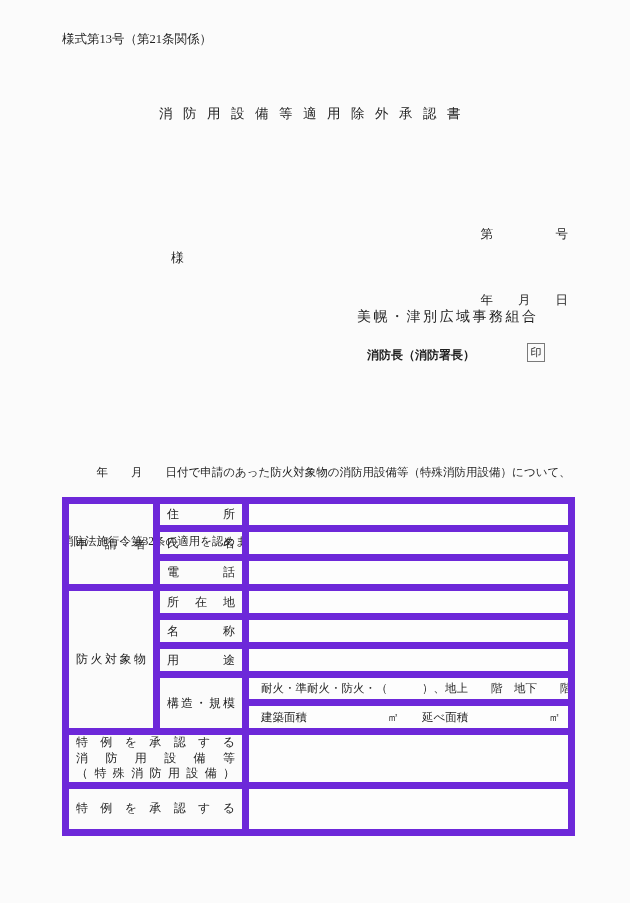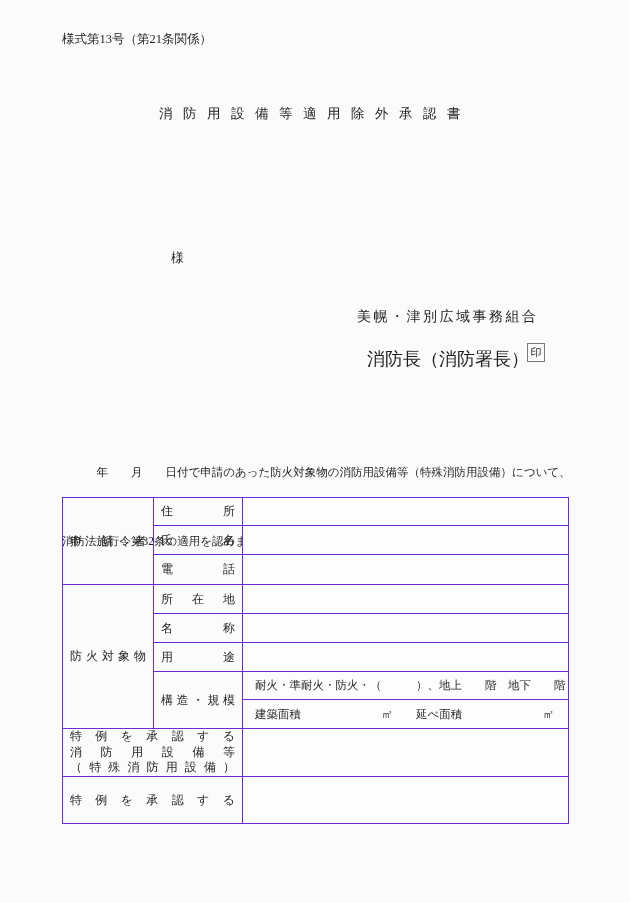--- a/index.html
+++ b/index.html
@@ -30,21 +30,21 @@
     right: 62px; top: 179px;
     text-align: right;
     font-size: 12.5px;
     line-height: 22px;
   }
 
   .addressee { left: 171px; top: 249px; font-size: 13px; }
 
   .org-name { left: 357px; top: 308px; font-size: 14px; letter-spacing: 2.5px; }
 
-  .signer { left: 367px; top: 347px; font-size: 18px; }
+  .signer { left: 367px; top: 347px; font-size: 12px; font-weight: bold; }
 
   .stamp-box {
     left: 527px; top: 343px;
     width: 18px; height: 19px;
     border: 1.5px solid #7a7a7a;
     display: flex; align-items: center; justify-content: center;
     font-size: 11px;
     color: #2a2a2a;
   }
 
@@ -53,21 +53,21 @@
 
   .form-table {
     position: absolute;
     left: 62px; top: 497px;
     width: 506px;
     border-collapse: collapse;
     table-layout: fixed;
     font-size: 12px;
   }
   .form-table td {
-    border: 1px solid #6d28d9;
+    border: 7px solid #6d28d9;
     vertical-align: middle;
     overflow: hidden;
   }
   .glabel, .flabel, .wlabel {
     text-align: justify;
     text-align-last: justify;
     padding: 0 7px;
   }
   .wlabel div {
     text-align: justify;
@@ -79,20 +79,24 @@
 </style>
 </head>
 <body>
 
 <div class="page">
 
   <div class="abs form-number">様式第13号（第21条関係）</div>
 
   <div class="abs doc-title">消防用設備等適用除外承認書</div>
 
+  <div class="abs doc-number-block">
+    <div>第　　　　　号</div>
+    <div>年　　月　　日</div>
+  </div>
 
   <div class="abs addressee">様</div>
 
   <div class="abs org-name">美幌・津別広域事務組合</div>
 
   <div class="abs signer">消防長（消防署長）</div>
 
   <div class="abs stamp-box">
     <span>印</span>
   </div>

